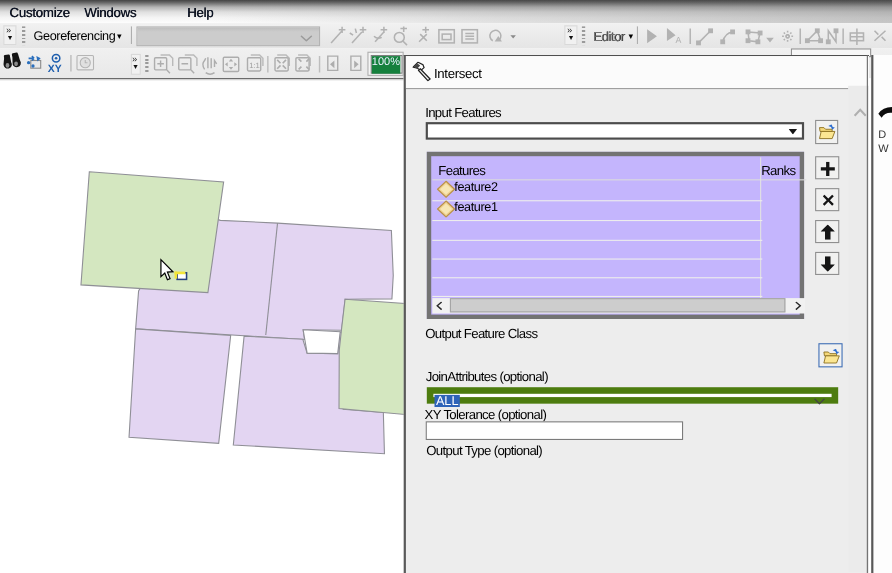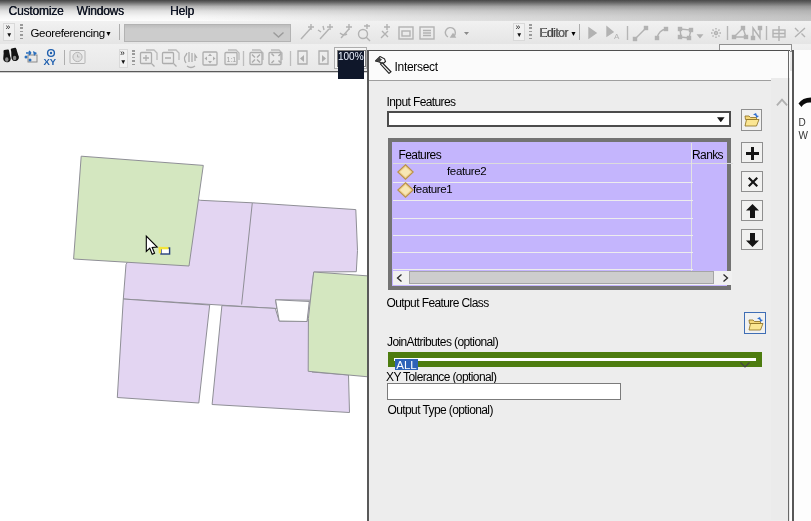--- a/index.html
+++ b/index.html
@@ -221,21 +221,21 @@
       <line x1="152.5" y1="4" x2="152.5" y2="19" stroke="#bdbdbd"></line>
       <path d="M160,4 h9 v13 h-9 z"></path>
       <path d="M166,8 l-4,3.5 l4,3.5 z" fill="#adadad" stroke="none"></path>
       <path d="M181,4 h9 v13 h-9 z"></path>
       <path d="M184,8 l4,3.5 l-4,3.5 z" fill="#adadad" stroke="none"></path>
     </g>
   </svg>
 
   <div class="abs" style="left:334px;top:47px;width:33px;height:22px;background:#f5f5f5;border:1px solid #adadad;box-sizing:border-box;"></div>
   <div class="abs" style="left:336.5px;top:49.5px;width:29px;height:17px;background:#fff;border:1px solid #7e7e7e;box-sizing:border-box;"></div>
-  <div class="abs" style="left:338px;top:51px;width:26px;height:28px;background:#0f172a;color:#eaf2ff;font-size:10px;line-height:12px;">100%</div>
+  <div class="abs" style="left:338px;top:51px;width:26px;height:16px;background:#15803d;color:#eaf2ff;font-size:10px;line-height:12px;">100%</div>
 
   <div class="abs" style="left:718.5px;top:43.5px;width:73px;height:8px;background:#f7f7f7;border:1px solid #909090;box-sizing:border-box;"></div>
 </div>
 
 <div class="abs" id="dlg" style="z-index:3">
   <div class="abs" id="dlgtitle"></div>
 
   <svg class="abs" style="left:6px;top:5px" width="18" height="18" viewBox="0 0 18 18">
     <path d="M0.5,5 L5,0.5 L9.5,2.8 L10.5,5.5 L7.5,8 L4.5,6 Z" fill="#fdfdfd" stroke="#222" stroke-width="1.1"></path>
     <path d="M7,6.5 L16,15.8 L14,17.4 L5.5,8 Z" fill="#f4f4f4" stroke="#222" stroke-width="1.1"></path>
@@ -272,21 +272,21 @@
     <div class="rowline" style="top:40px;"></div>
     <div class="rowline" style="top:58px;"></div>
     <div class="rowline" style="top:76px;"></div>
     <div class="rowline" style="top:93px;"></div>
     <div class="rowline" style="top:110px;"></div>
     <div class="rowline" style="top:127px;"></div>
     <svg class="abs" style="left:5px;top:22px" width="17" height="16" viewBox="0 0 17 16">
       <polygon points="8.5,0.8 16.2,8 8.5,15.2 0.8,8" fill="#f0d494" stroke="#bb924a" stroke-width="1.2"></polygon>
       <polygon points="8.5,3.2 13.8,8 8.5,12.8 3.2,8" fill="#f7e7b5"></polygon>
     </svg>
-    <div class="abs lbl" style="left:21.5px;top:23.5px;font-size:11.5px;letter-spacing:-0.35px;padding-left:34px;">feature2</div>
+    <div class="abs lbl" style="left:21.5px;top:23.5px;font-size:11.5px;letter-spacing:-0.35px;">feature2</div>
     <svg class="abs" style="left:5px;top:40px" width="17" height="16" viewBox="0 0 17 16">
       <polygon points="8.5,0.8 16.2,8 8.5,15.2 0.8,8" fill="#f0d494" stroke="#bb924a" stroke-width="1.2"></polygon>
       <polygon points="8.5,3.2 13.8,8 8.5,12.8 3.2,8" fill="#f7e7b5"></polygon>
     </svg>
     <div class="abs lbl" style="left:21.5px;top:41.5px;font-size:11.5px;letter-spacing:-0.35px;">feature1</div>
     <div id="hscroll">
       <svg class="abs" style="left:3px;top:3.5px" width="7" height="8" viewBox="0 0 7 8">
           <path d="M5.5,0.5 L1.5,4 L5.5,7.5" fill="none" stroke="#2a2a2a" stroke-width="1.3"></path>
         </svg>
       <svg class="abs" style="right:3px;top:3.5px" width="7" height="8" viewBox="0 0 7 8">

